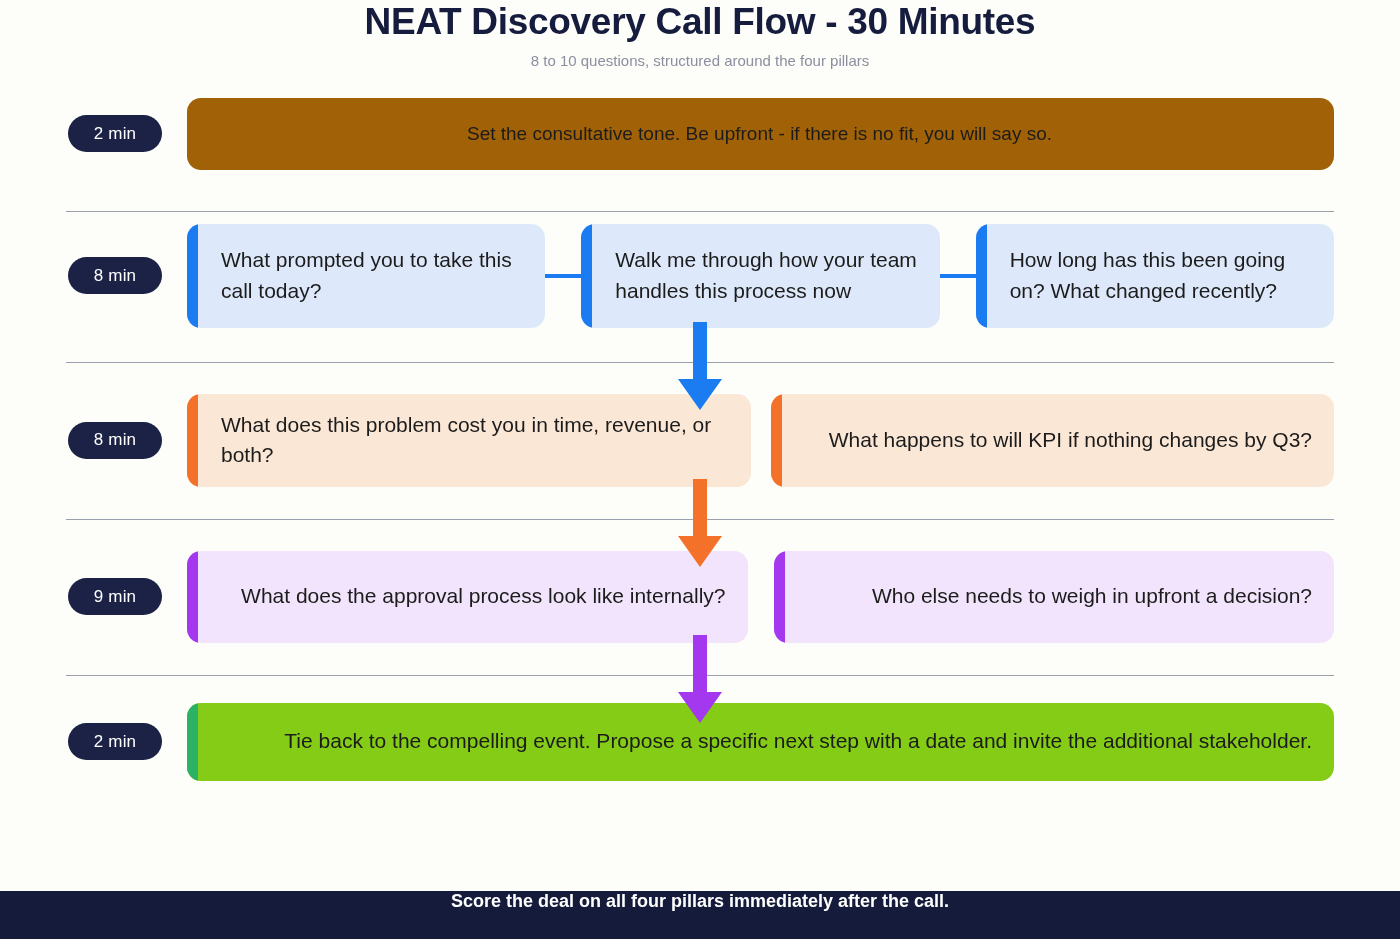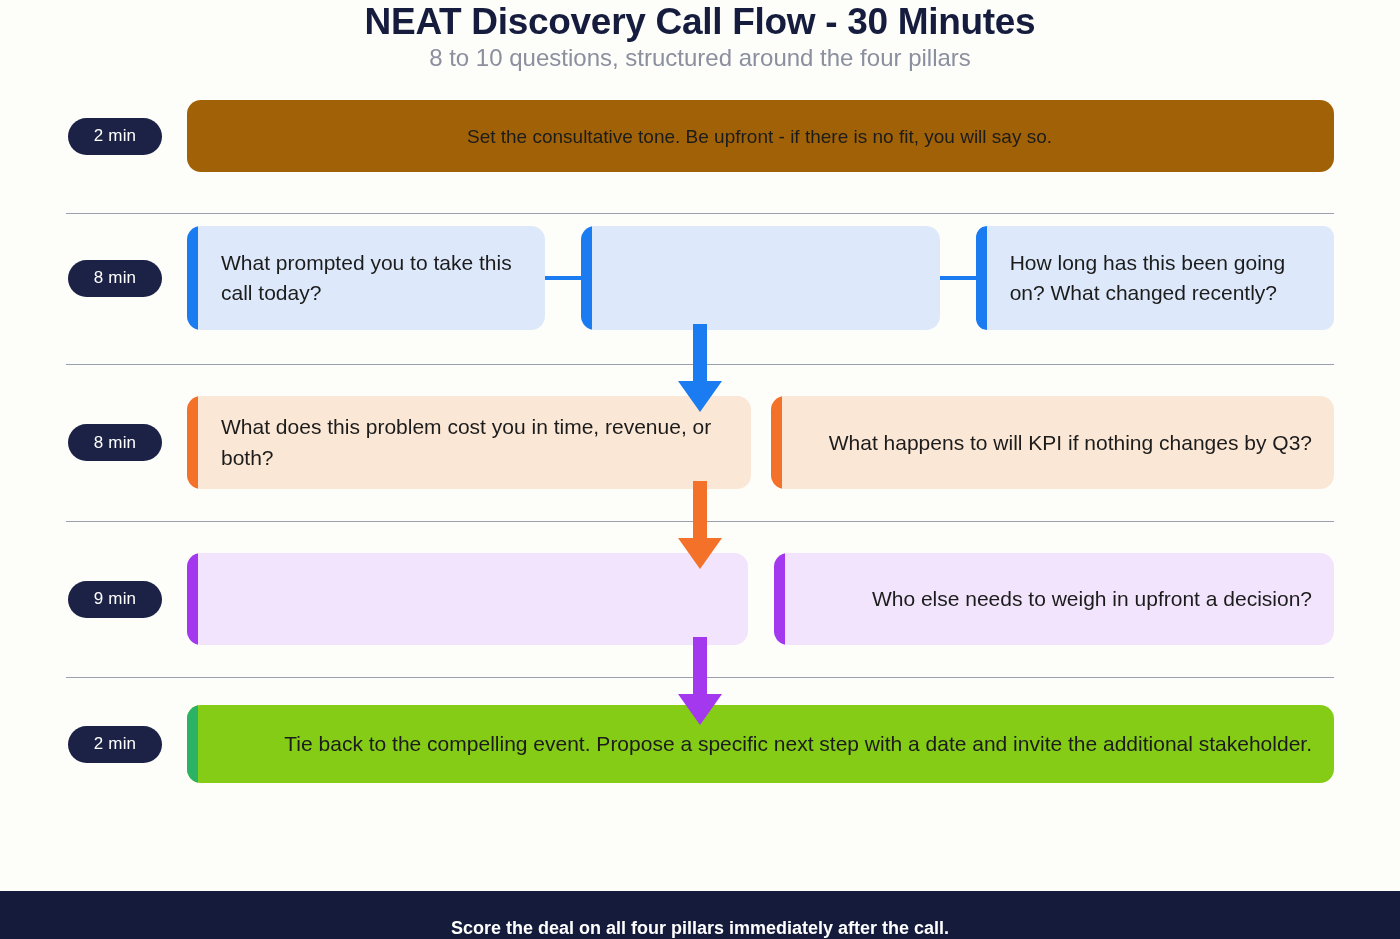--- a/index.html
+++ b/index.html
@@ -29,21 +29,22 @@
     text-align: center;
   }
   .title {
     font-size: 37px;
     font-weight: bold;
     color: #151c3d;
     letter-spacing: -0.3px;
     line-height: 1.18;
   }
   .subtitle {
-    font-size: 24px;
+    margin-top: 8px;
+    font-size: 15px;
     color: #8b8f9e;
     font-weight: normal;
     line-height: 1.2;
   }
 
   
   .flow {
     position: relative;
     margin-top: 19px;
   }
@@ -158,21 +159,21 @@
   
   .footer {
     position: absolute;
     left: 0;
     right: 0;
     bottom: 0;
     height: 48px;
     background: #141b3b;
     color: #ffffff;
     display: flex;
-    align-items: flex-end;
+    align-items: flex-start;
     justify-content: center;
     font-size: 18px;
     font-weight: bold;
   }
 </style>
 </head>
 <body>
 
 <div class="page">
 
@@ -197,23 +198,24 @@
     <div class="row" style="min-height:110px; padding-top:12px; padding-bottom:12px;">
       <div class="badge">8 min</div>
       <div class="row-cards-wrap">
         <div class="card card-blue" style="flex:1 1 0; min-height:104px;">
           <span class="accent accent-blue"></span>
           <span>What prompted you to take this call today?</span>
         </div>
         <div class="hconn"></div>
         <div class="card card-blue" style="flex:1 1 0; min-height:104px;">
           <span class="accent accent-blue"></span>
+          <span>Walk me through how your team handles this process now</span>
         </div>
         <div class="hconn"></div>
-        <div class="card card-blue" style="flex:1 1 0; min-height:104px;border-radius:11px;">
+        <div class="card card-blue" style="flex:1 1 0; min-height:104px;">
           <span class="accent accent-blue"></span>
           <span>How long has this been going on? What changed recently?</span>
         </div>
       </div>
     </div>
 
     <div style="position:relative; height:44px;">
       <div class="divider" style="position:absolute;left:0;right:0;top:22px;"></div>
       <div class="arrow" style="top:-18px;">
         <svg width="60" height="92" viewBox="0 0 60 92">
@@ -243,20 +245,21 @@
           <path d="M23 0 H37 V57 H52 L30 88 L8 57 H23 Z" fill="#f4712a"></path>
         </svg>
       </div>
     </div>
 
     <div class="row" style="min-height:100px; padding-top:10px; padding-bottom:10px;">
       <div class="badge">9 min</div>
       <div class="row-cards-wrap" style="gap:26px;">
         <div class="card card-purple" style="flex:1 1 0; min-height:92px;">
           <span class="accent accent-purple"></span>
+          <span>What does the approval process look like internally?</span>
         </div>
         <div class="card card-purple" style="flex:1 1 0; min-height:92px;">
           <span class="accent accent-purple"></span>
           <span>Who else needs to weigh in upfront a decision?</span>
         </div>
       </div>
     </div>
 
     <div style="position:relative; height:44px;">
       <div class="divider" style="position:absolute;left:0;right:0;top:22px;"></div>

